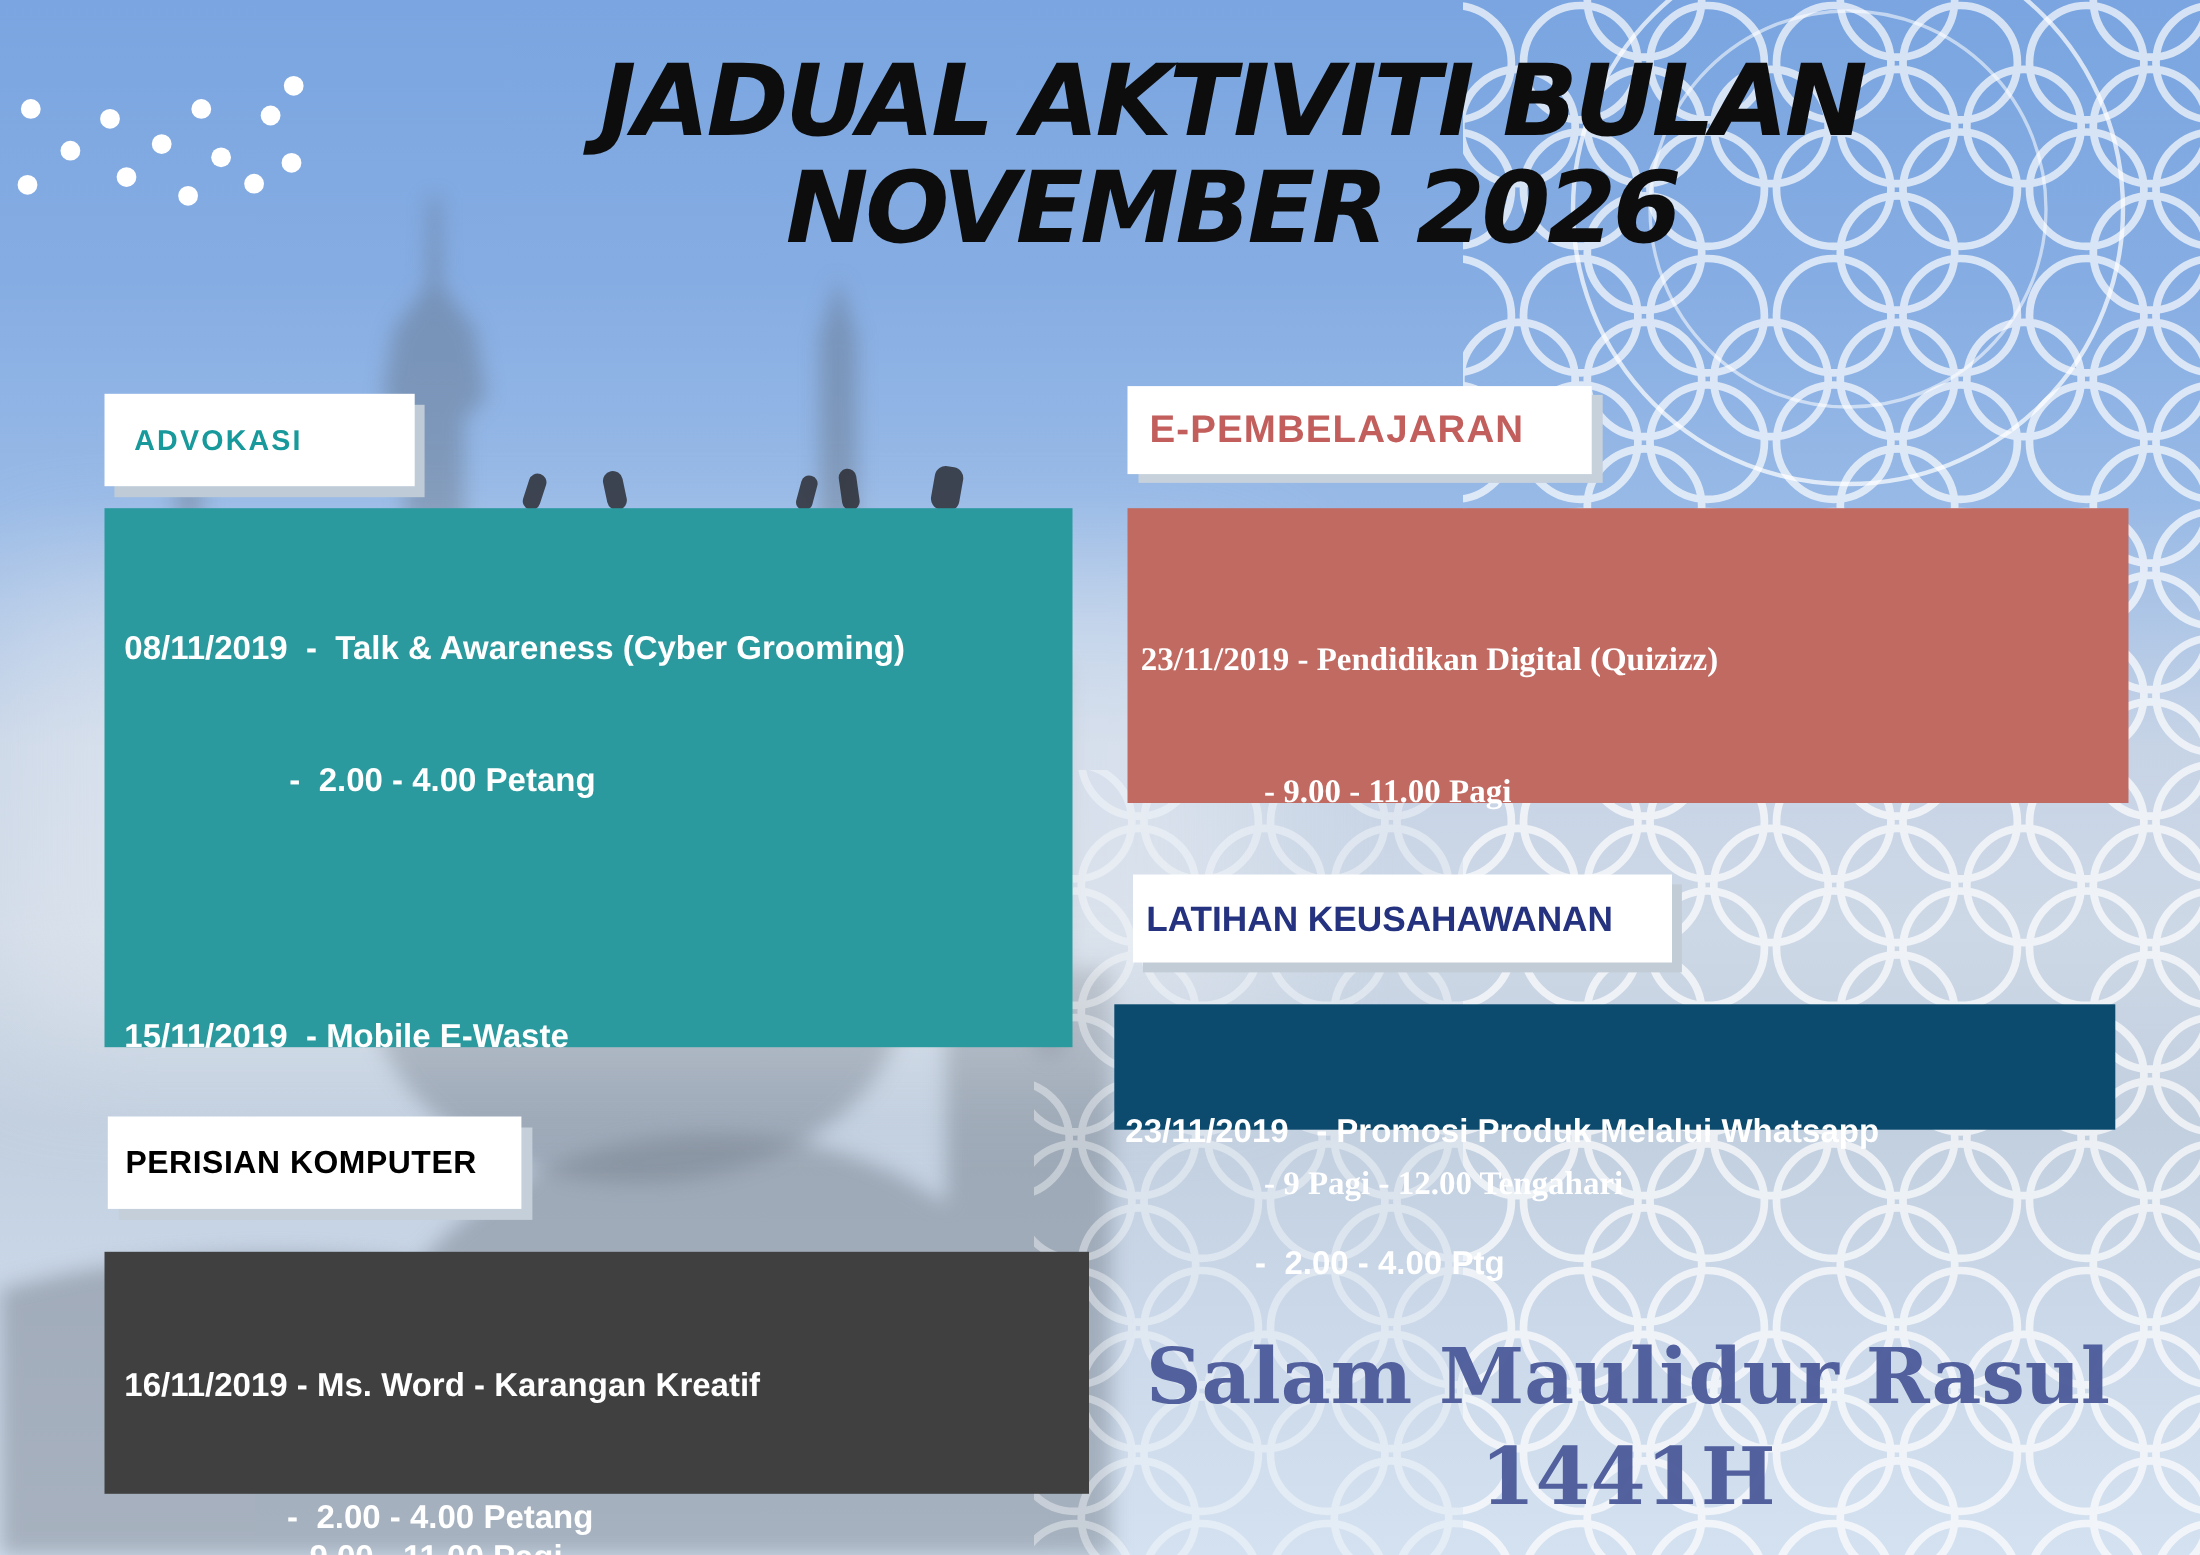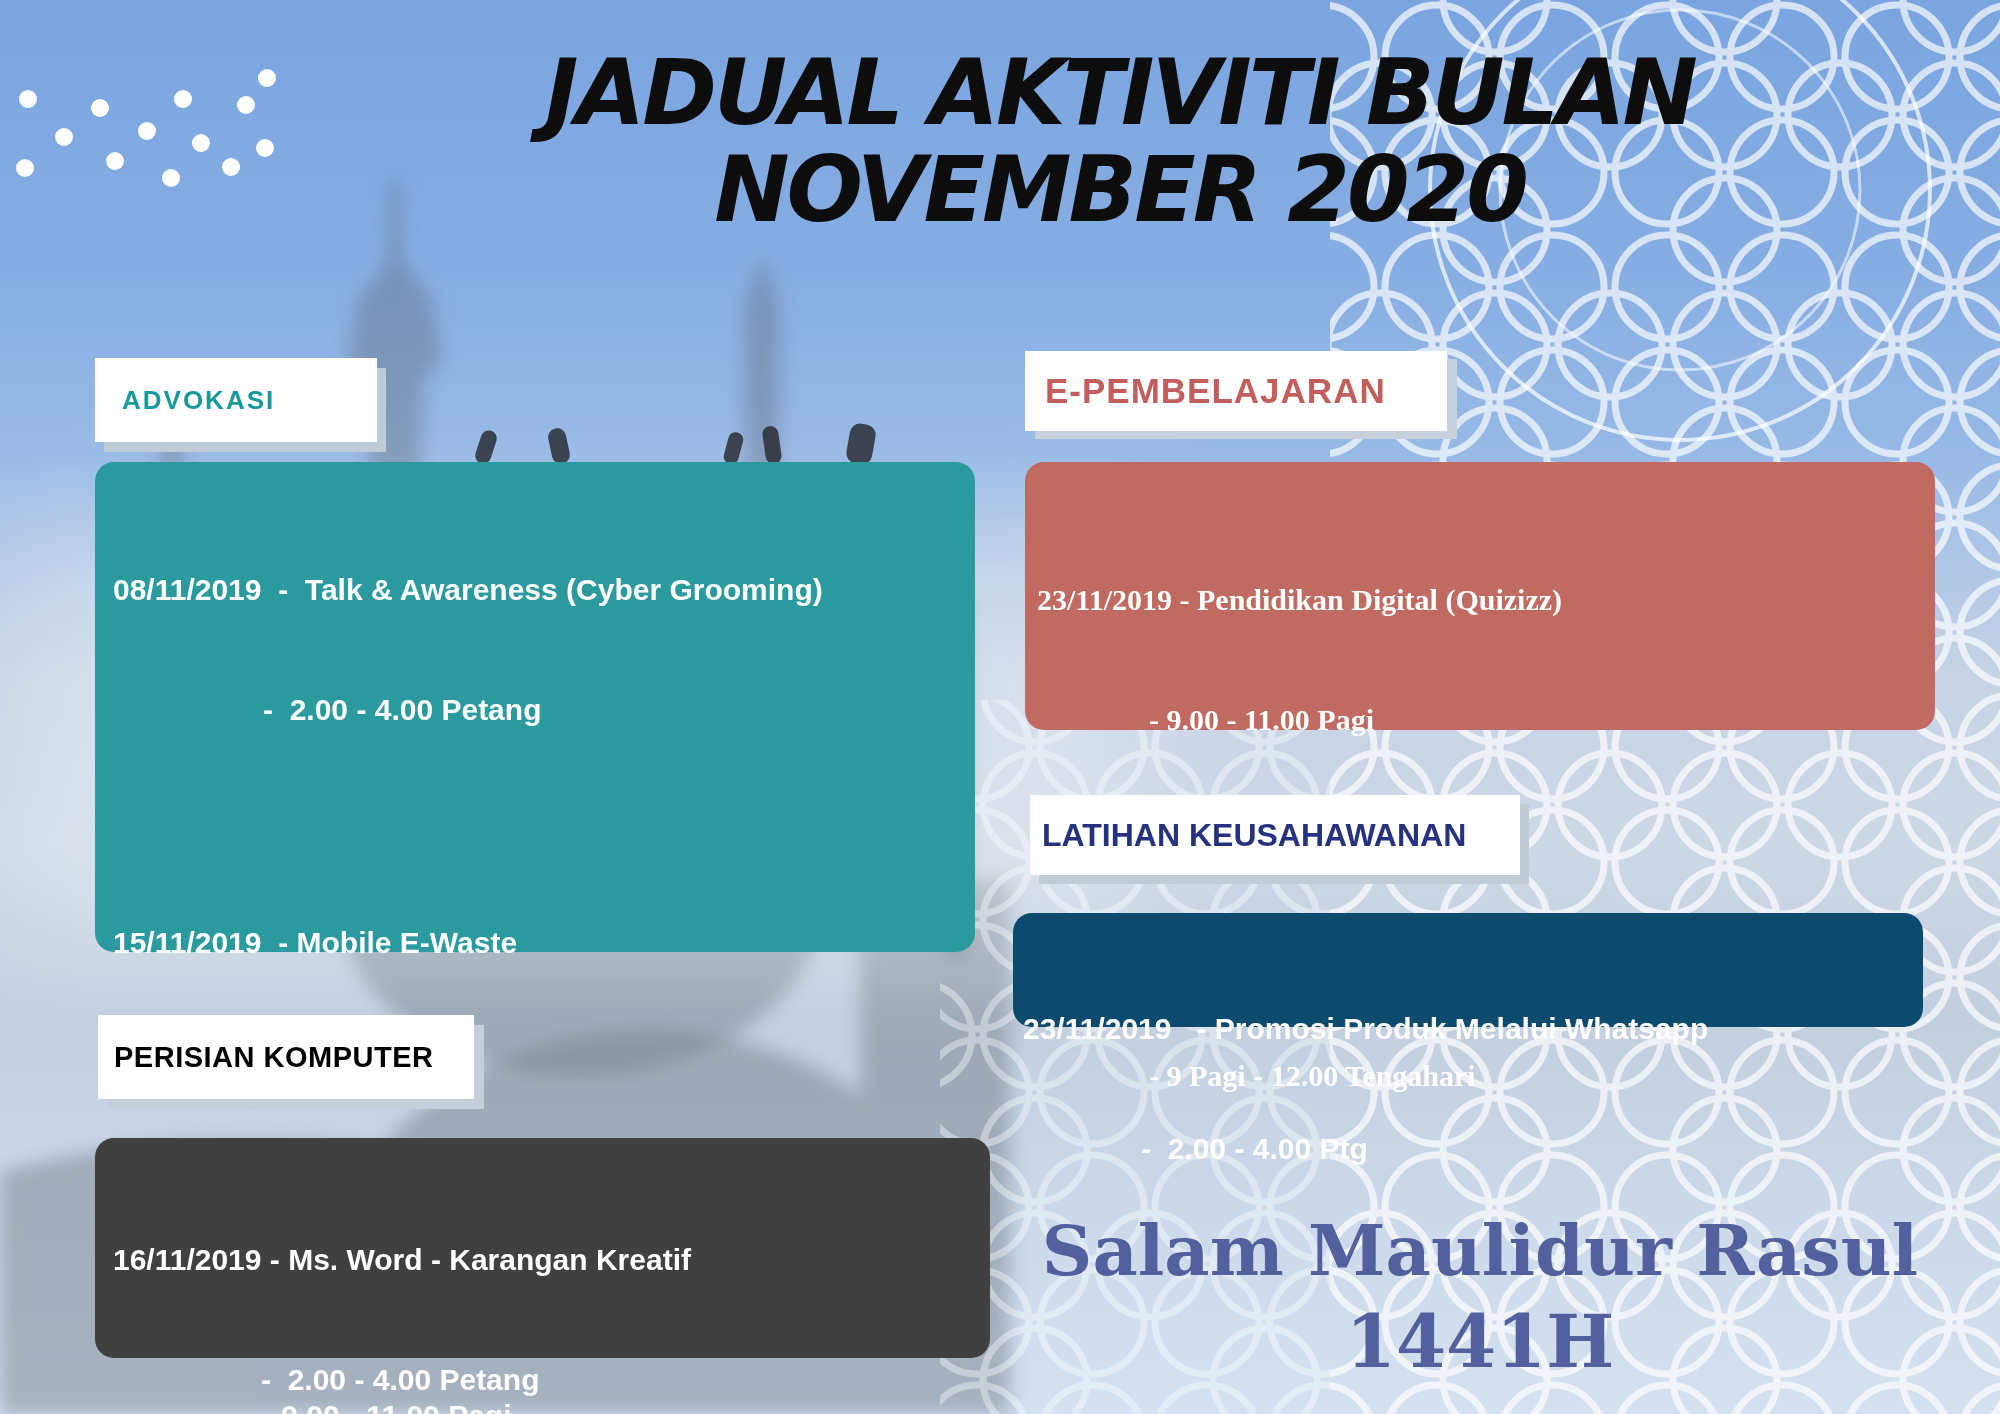--- a/index.html
+++ b/index.html
@@ -60,21 +60,20 @@
     box-shadow: 10px 10px 0 #c4cfda;
     color: #000000; font-size: 29px; letter-spacing: 0.5px; padding-left: 16px;
   }
 
   
   .content-box {
     position: absolute; z-index: 5;
     color: #ffffff; font-weight: bold;
     font-size: 30px; line-height: 40px;
     box-sizing: border-box;
-    border-radius: 19px;
   }
   .event { white-space: pre-wrap; }
   .event .l2 { margin-left: var(--indent, 140px); }
 
   .box-advokasi {
     --indent: 150px;
     left: 95px; top: 462px; width: 880px; height: 490px;
     background: #2a9a9e; padding: 28px 18px 0 18px;
   }
   .box-advokasi .event { margin-bottom: 33px; }
@@ -176,21 +175,21 @@
     <rect x="478" y="430" width="16" height="34" rx="8" transform="rotate(18 486 447)"></rect>
     <rect x="550" y="428" width="18" height="36" rx="9" transform="rotate(-12 559 446)"></rect>
     <rect x="726" y="432" width="15" height="32" rx="7" transform="rotate(15 733 448)"></rect>
     <rect x="764" y="426" width="16" height="38" rx="8" transform="rotate(-8 772 445)"></rect>
     <rect x="848" y="424" width="26" height="40" rx="10" transform="rotate(10 861 444)"></rect>
   </g>
 </svg>
 
 <div class="title">
   <div>JADUAL AKTIVITI BULAN</div>
-  <div>NOVEMBER 2020</div>
+  <div>NOVEMBER 2026</div>
 </div>
 
 <div class="label-box lbl-advokasi">
   <span>ADVOKASI</span>
 </div>
 <div class="content-box box-advokasi">
   <div class="event">
     <div class="l1">08/11/2019  -  Talk &amp; Awareness (Cyber Grooming)</div>
     <div class="l2">-  2.00 - 4.00 Petang</div>
   </div>

